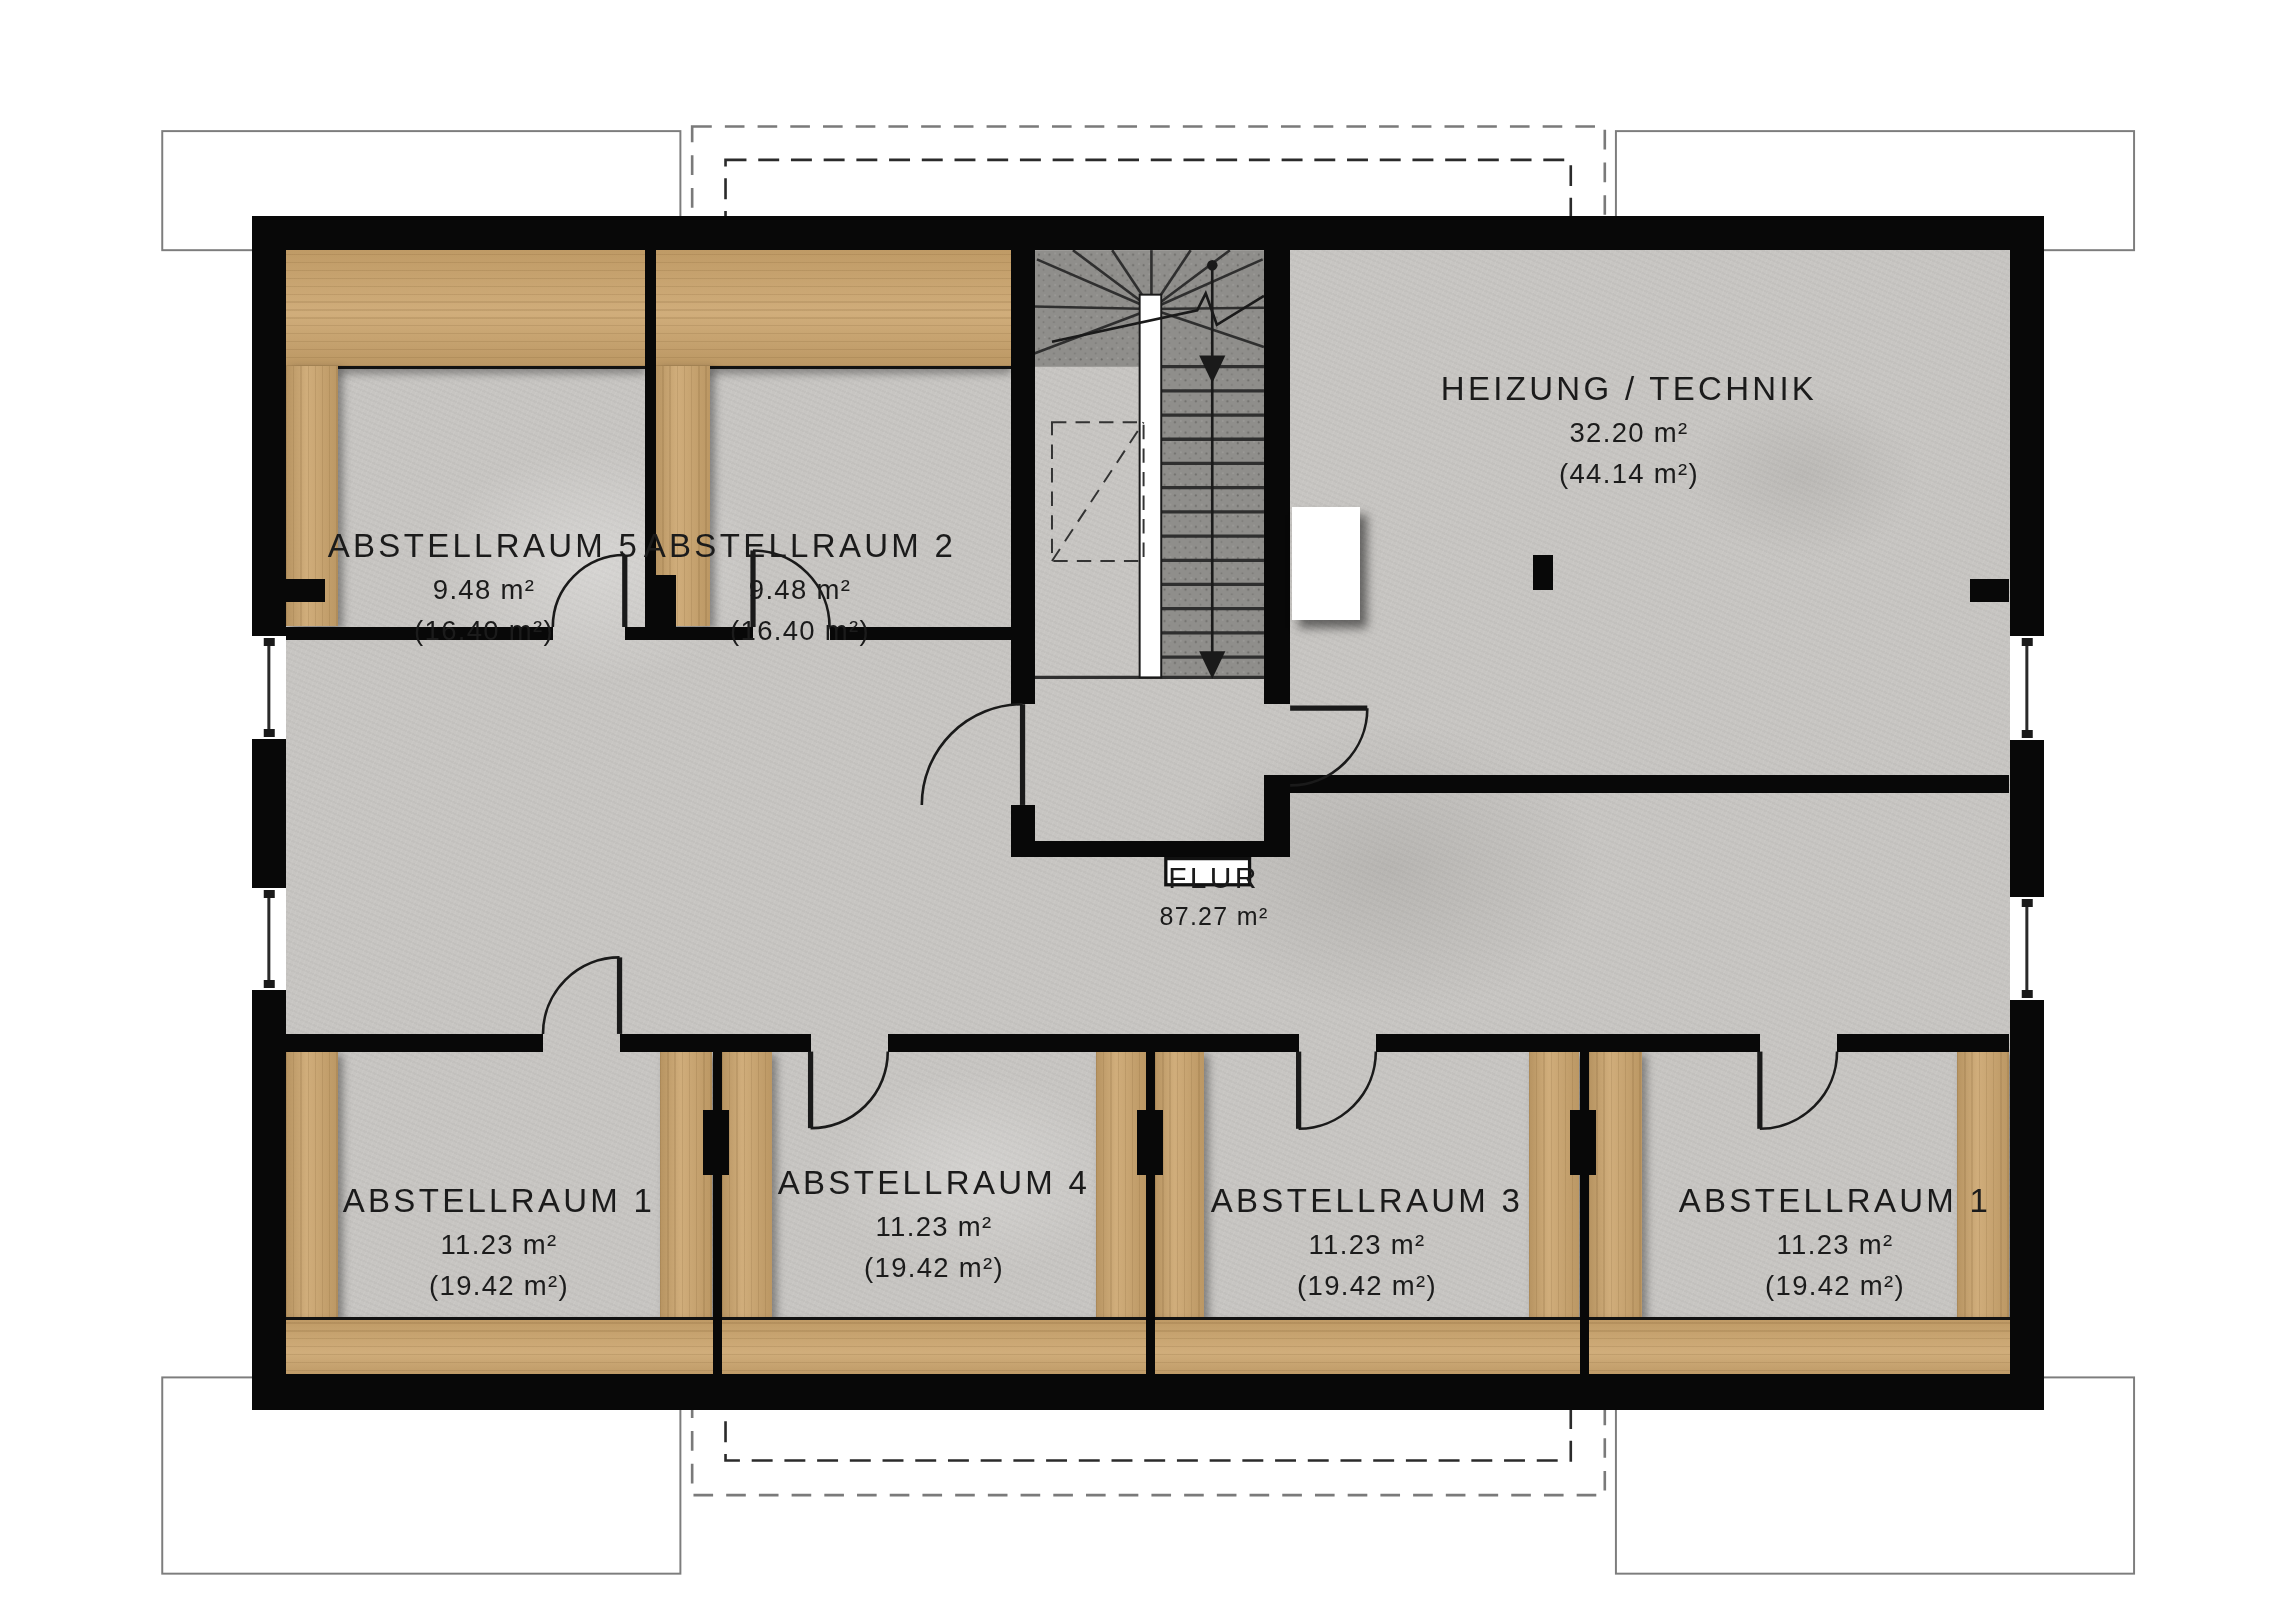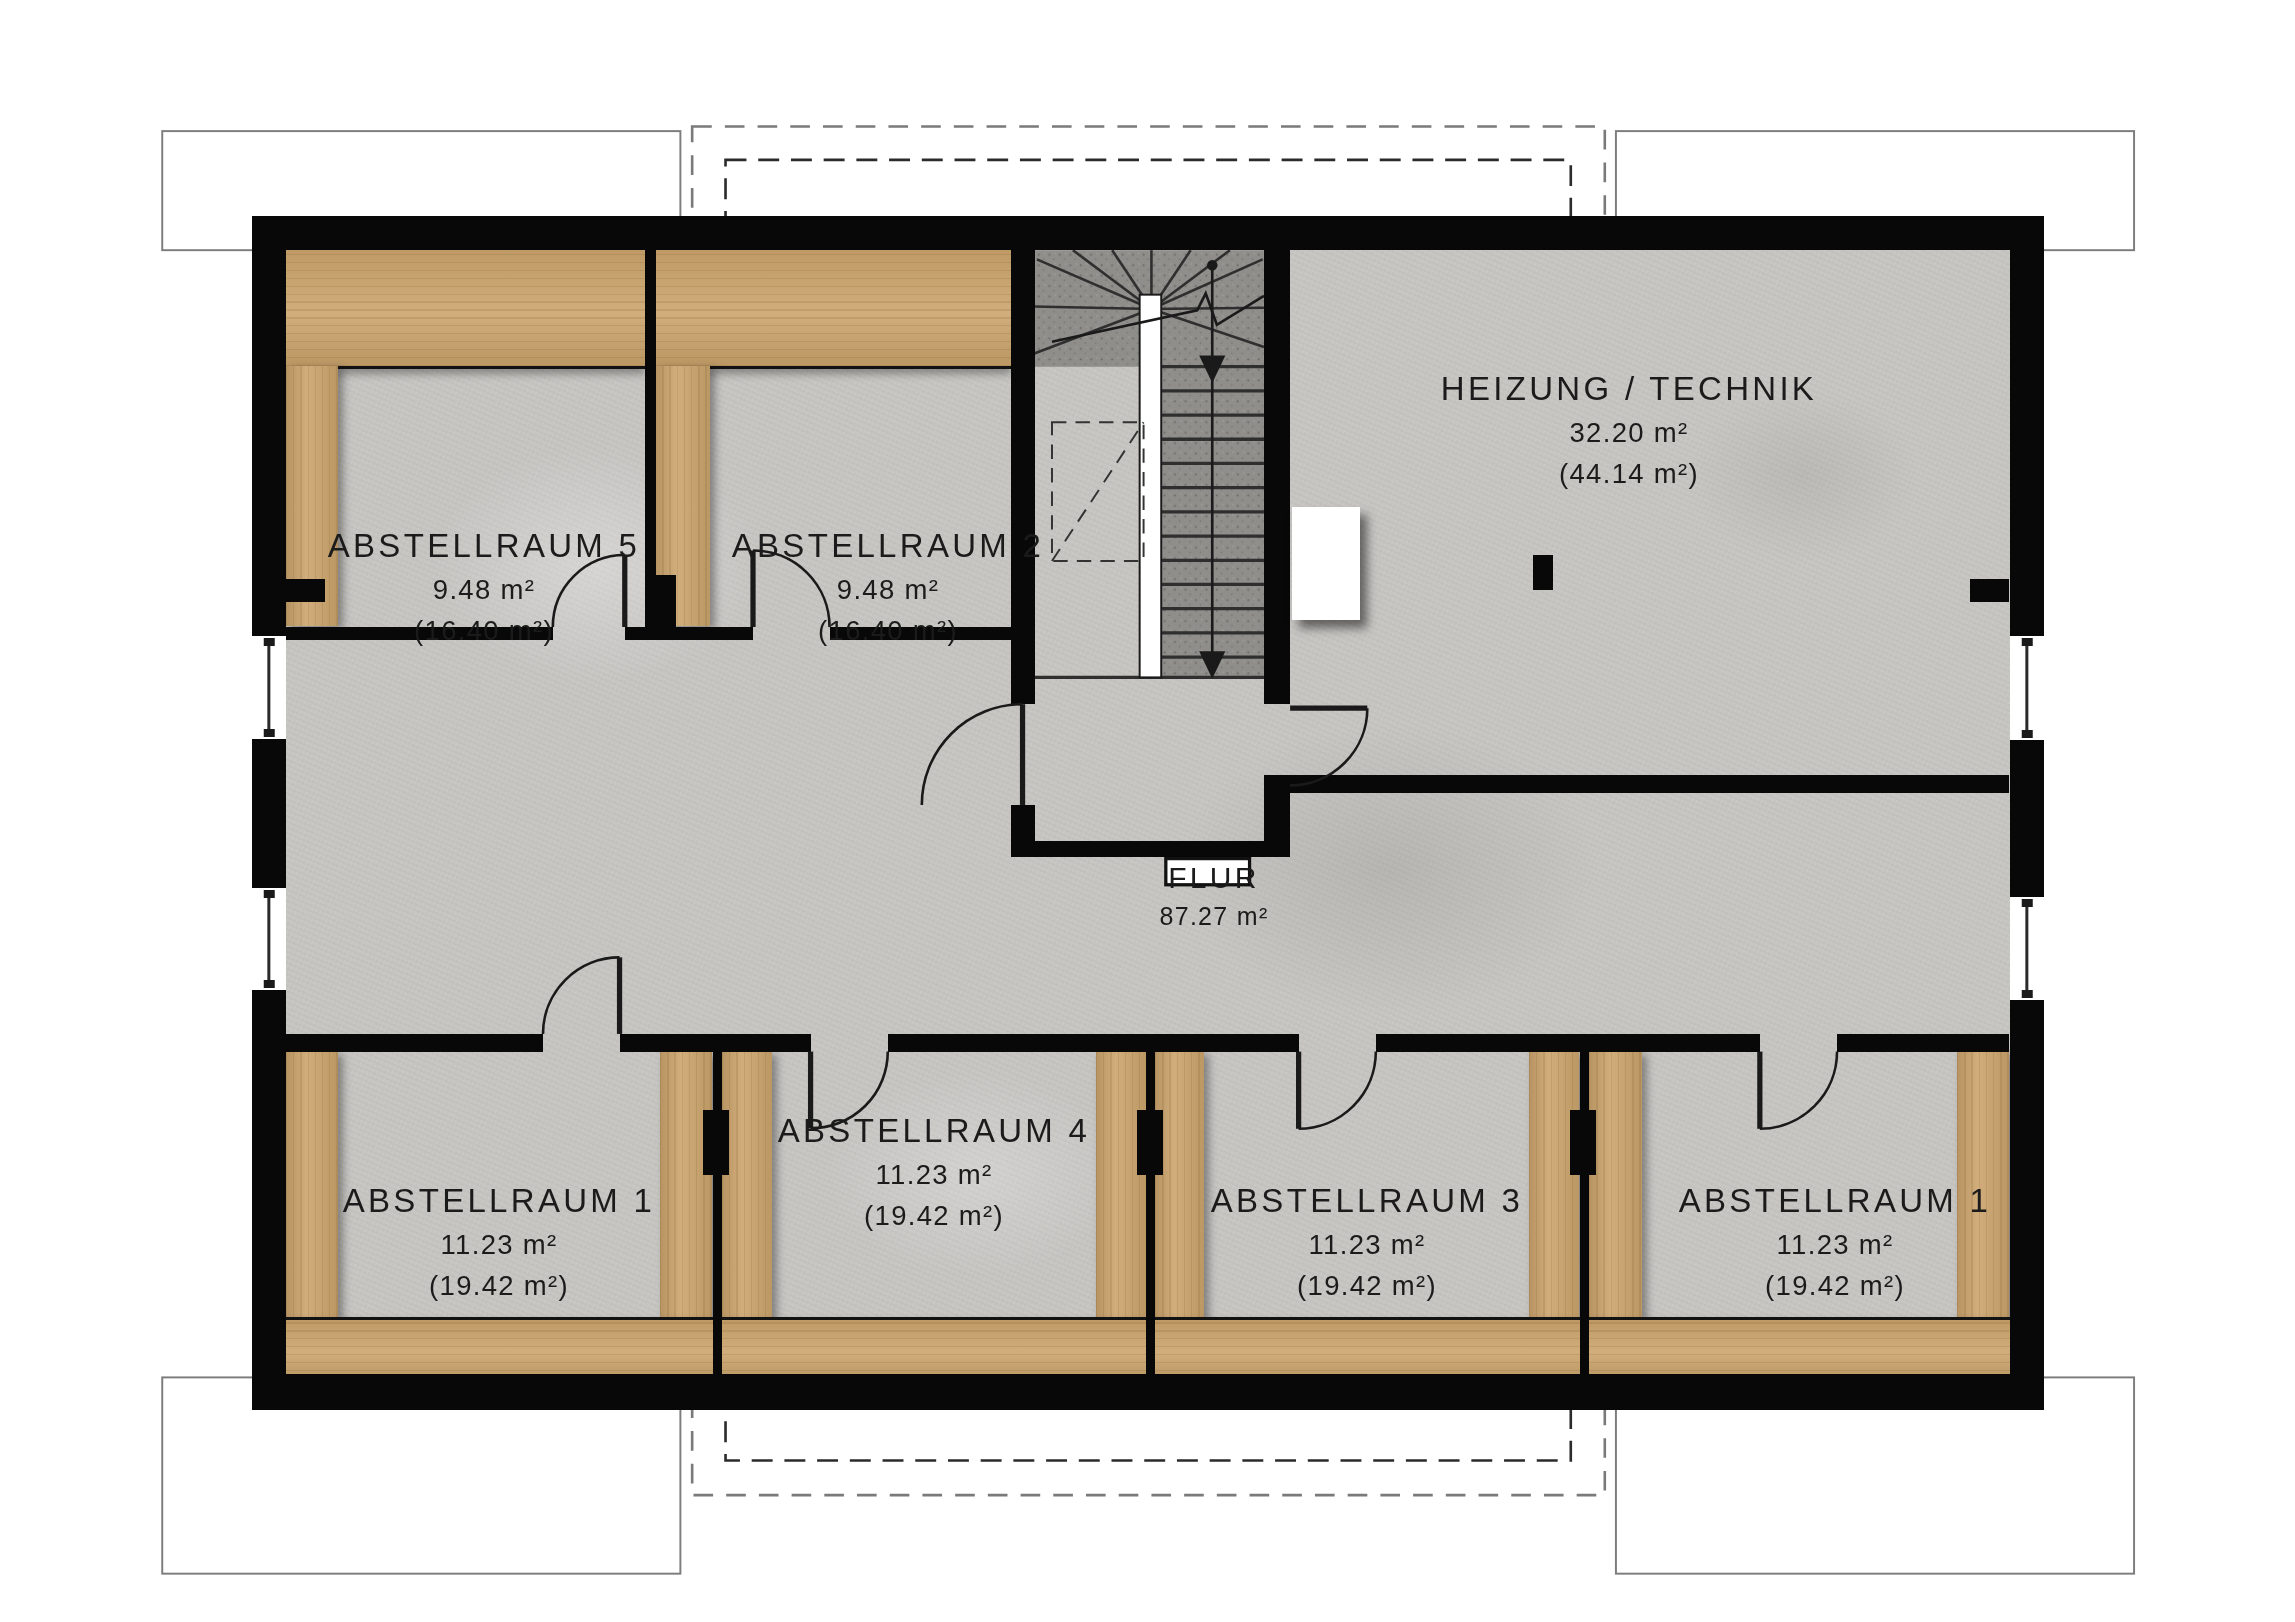--- a/index.html
+++ b/index.html
@@ -220,40 +220,40 @@
       <rect x="1608" y="645" width="140" height="212"></rect>
       <line x1="1608" y1="857" x2="1748" y2="645"></line>
     </g>
   </svg>
 
   <div class="room-label" style="left:484px;top:527px;">
     <div class="name">ABSTELLRAUM 5</div>
     <div class="val">9.48 m²</div>
     <div class="val">(16.40 m²)</div>
   </div>
-  <div class="room-label" style="left:888px;top:527px;">
+  <div class="room-label" style="left:800px;top:527px;">
     <div class="name">ABSTELLRAUM 2</div>
     <div class="val">9.48 m²</div>
     <div class="val">(16.40 m²)</div>
   </div>
   <div class="room-label" style="left:1629px;top:370px;">
     <div class="name">HEIZUNG / TECHNIK</div>
     <div class="val">32.20 m²</div>
     <div class="val">(44.14 m²)</div>
   </div>
   <div class="room-label small" style="left:1214px;top:861px;">
     <div class="name">FLUR</div>
     <div class="val">87.27 m²</div>
   </div>
   <div class="room-label" style="left:499px;top:1182px;">
     <div class="name">ABSTELLRAUM 1</div>
     <div class="val">11.23 m²</div>
     <div class="val">(19.42 m²)</div>
   </div>
-  <div class="room-label" style="left:934px;top:1112px;">
+  <div class="room-label" style="left:934px;top:1164px;">
     <div class="name">ABSTELLRAUM 4</div>
     <div class="val">11.23 m²</div>
     <div class="val">(19.42 m²)</div>
   </div>
   <div class="room-label" style="left:1367px;top:1182px;">
     <div class="name">ABSTELLRAUM 3</div>
     <div class="val">11.23 m²</div>
     <div class="val">(19.42 m²)</div>
   </div>
   <div class="room-label" style="left:1799px;top:1182px;margin-left:36px;">

